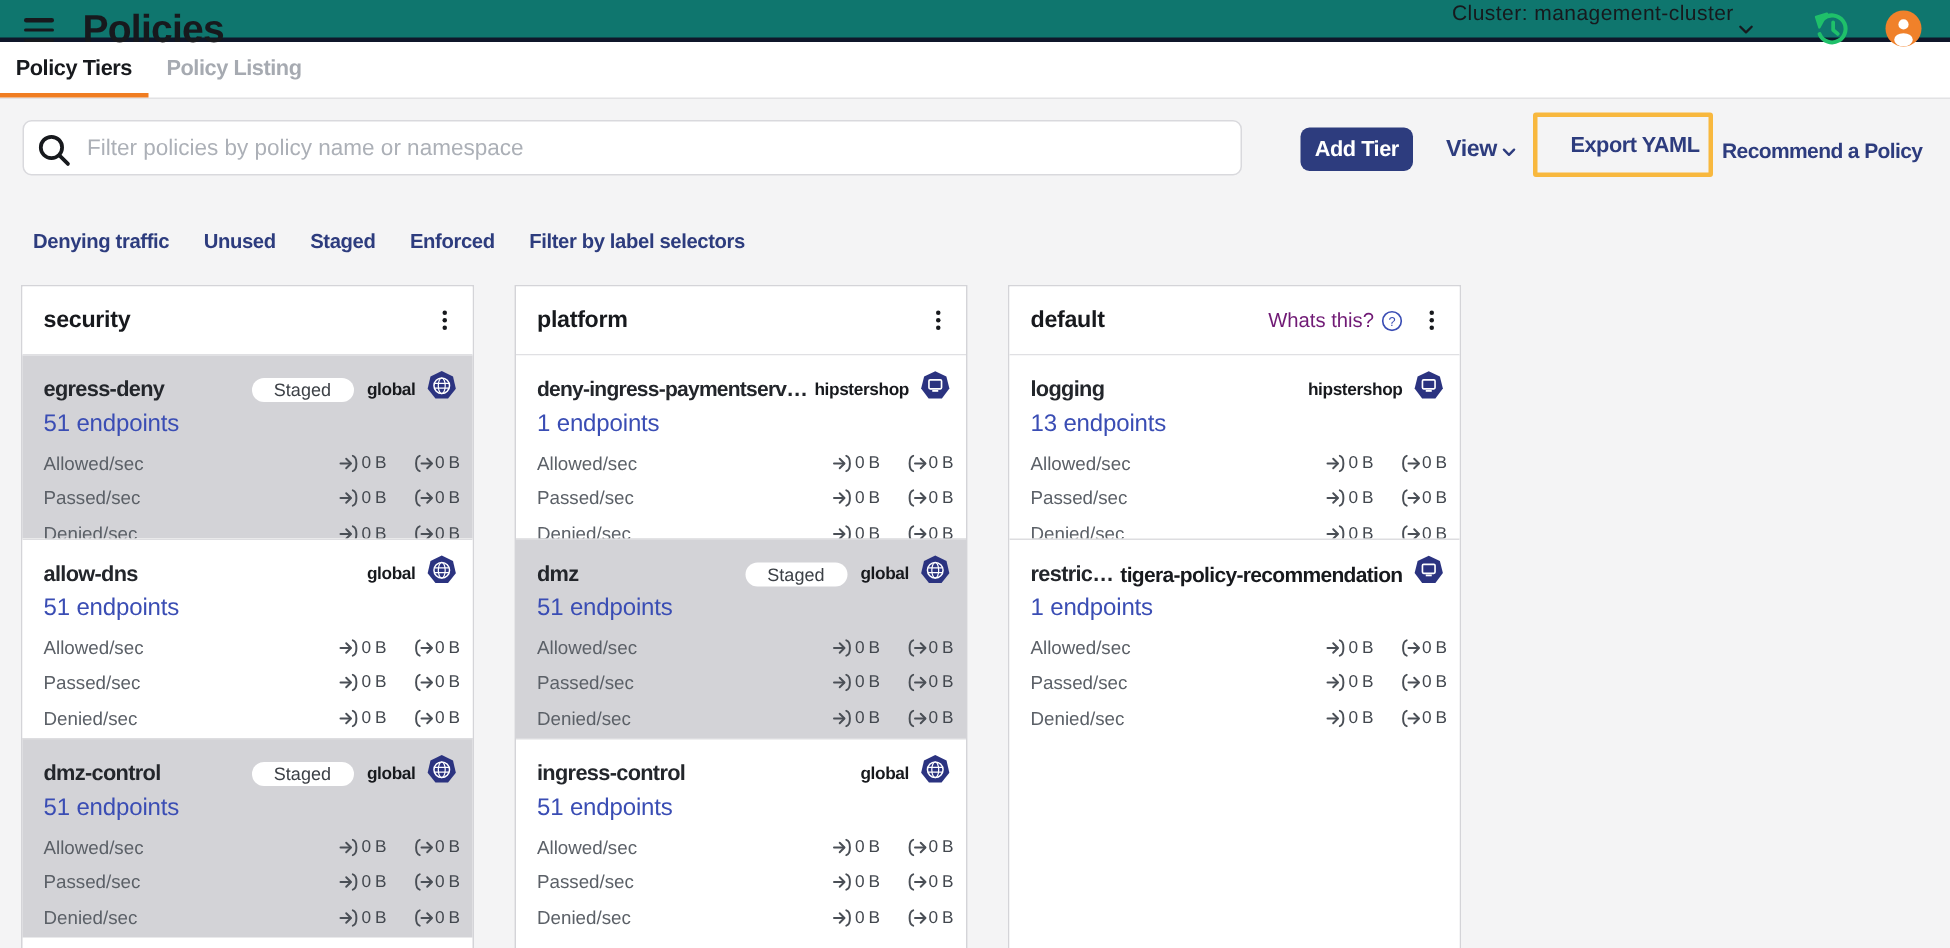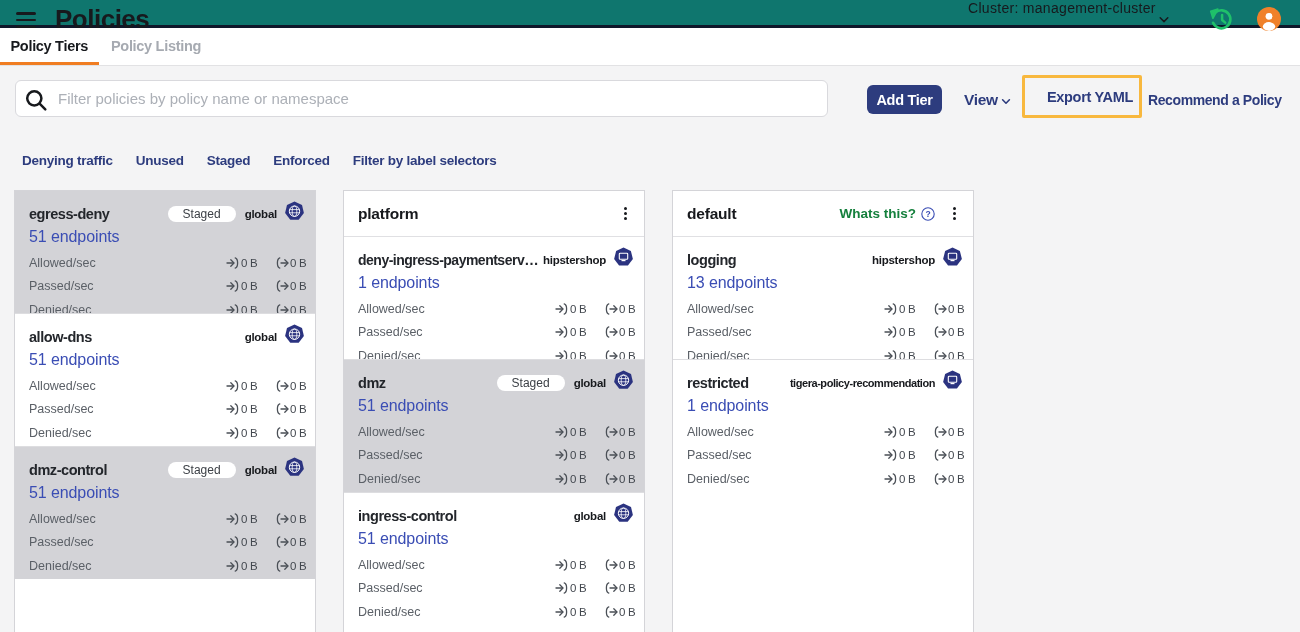--- a/index.html
+++ b/index.html
@@ -25,31 +25,31 @@
 .view { position:absolute; left:964px; top:25px; font-size:15.5px; letter-spacing:-0.3px; font-weight:bold; color:#2d3c7e; }
 .vchev { position:absolute; left:1001px; top:31px; }
 .export { position:absolute; left:1022px; top:9px; width:120px; height:43px; border:3px solid #f8b83e; border-radius:2px; display:flex; align-items:center; justify-content:center; font-size:14.5px; letter-spacing:-0.3px; font-weight:bold; color:#2d3c7e;padding-left:16px; }
 .recommend { position:absolute; left:1148px; top:26px; font-size:14px; letter-spacing:-0.4px; font-weight:bold; color:#2d3c7e; }
 .filters { position:absolute; left:22px; top:153px; font-size:13.5px; font-weight:bold; color:#2d3c7e; letter-spacing:-0.25px; }
 .filters span { margin-right:23px; }
 .board { position:absolute; left:14px; top:190px; display:flex; gap:27px; }
 .tiercol { width:302px; background:#fff; border:1px solid #d4d4d8; }
 .tierhead { height:46px; border-bottom:1px solid #e0e0e3; display:flex; align-items:center; padding:0 10px 0 14px; background:#fff; }
 .tiername { font-size:15.5px; letter-spacing:-0.2px; font-weight:bold; color:#17191d; flex:1; }
-.whats { font-size:13.5px; color:#15803d; margin-right:10px; display:flex; align-items:center; gap:5px;font-weight:bold; }
+.whats { font-size:13.5px; color:#701a75; margin-right:10px; display:flex; align-items:center; gap:5px; }
 .dots { width:18px; text-align:center; }
 .dots i { display:block; width:3px; height:3px; border-radius:50%; background:#17191d; margin:2.2px auto; }
 .policy { height:122px; padding:12px 10px 0 14px; position:relative; background:#fff; }
 .policy + .policy { border-top:1px solid #dddde0; height:133px; }
 .policy.staged { background:#d3d3d7; }
 .prow { display:flex; align-items:center; height:21px; }
 .pname { font-size:14.5px; font-weight:bold; color:#23262b; letter-spacing:-0.45px; flex:1; min-width:0; white-space:nowrap; overflow:hidden; text-overflow:ellipsis; }
 .pill { background:#fff; border-radius:8.5px; height:16px; line-height:16px; padding:0 15px; font-size:12px; color:#3c4046; margin-right:5px; flex-shrink:0; }
 .ns { font-size:11.5px; font-weight:bold; letter-spacing:-0.25px; color:#17191d; margin-right:7px; margin-left:4px; white-space:nowrap; flex-shrink:0; }
-.ns.long { font-size:11px; letter-spacing:-0.45px; }
+.ns.long { font-size:14px; letter-spacing:-0.45px; }
 .picon { flex-shrink:0; }
 .endpoints { margin-top:4px; font-size:16px; letter-spacing:-0.1px; color:#3a4db4; }
 .metric { display:flex; margin-top:10px; font-size:11.5px; color:#5b6067; align-items:center; height:13.5px; }
 .metric .lab { flex:1; font-size:12.5px; }
 .metric .val { width:15px; text-align:right; margin-left:1px; letter-spacing:-0.3px; white-space:nowrap; color:#43484f; }
 .metric svg.o { margin-left:19px; }
 </style>
 </head>
 <body>
 <div class="topbar">
@@ -89,20 +89,28 @@
   <div class="view">View</div>
   <svg class="vchev" width="10" height="10" viewBox="0 0 10 10">
       <path d="M1.6 2.8 L5 6.2 L8.4 2.8" stroke="#2d3c7e" stroke-width="1.6" fill="none" stroke-linecap="round" stroke-linejoin="round"></path>
     </svg>
   <div class="export">Export YAML</div>
   <div class="recommend">Recommend a Policy</div>
 </div>
 <div class="filters"><span>Denying traffic</span><span>Unused</span><span>Staged</span><span>Enforced</span><span>Filter by label selectors</span></div>
 <div class="board">
   <div class="tiercol" id="col1">
+      <div class="tierhead">
+        <span class="tiername">security</span>
+        <span class="dots">
+          <i></i>
+          <i></i>
+          <i></i>
+        </span>
+      </div>
       <div class="policy staged">
         <div class="prow">
           <span class="pname">egress-deny</span>
           <span class="pill">Staged</span>
           <span class="ns">global</span>
           <span class="picon"><svg width="21" height="21" viewBox="0 0 21 21">
               <polygon points="10.5,0.4 18,4 19.9,12.1 14.7,18.7 6.3,18.7 1.1,12.1 3,4" fill="#2b3380"></polygon>
               <g stroke="#fff" stroke-width="1" fill="none">
                 <circle cx="10.5" cy="10.2" r="5.2"></circle>
                 <ellipse cx="10.5" cy="10.2" rx="2.3" ry="5.2" stroke-width="0.8"></ellipse>

